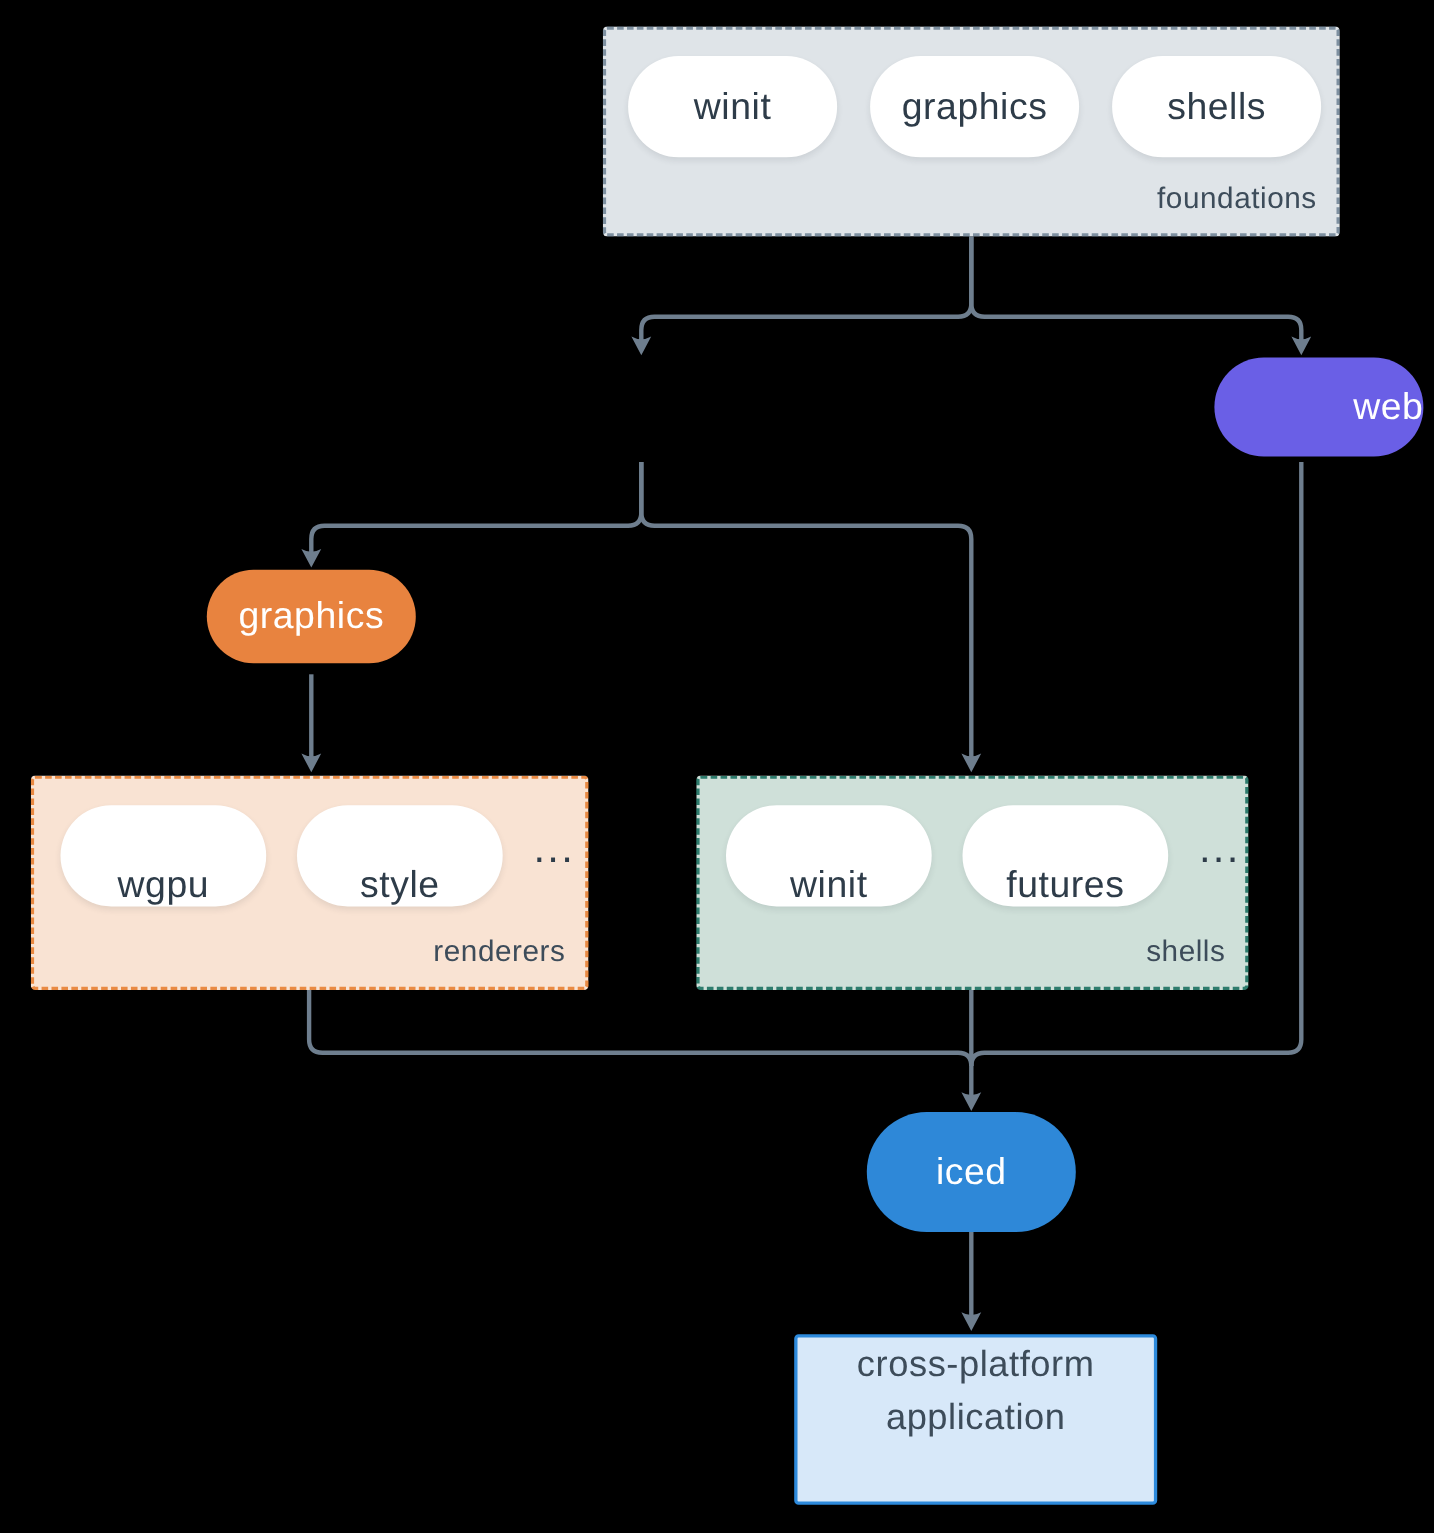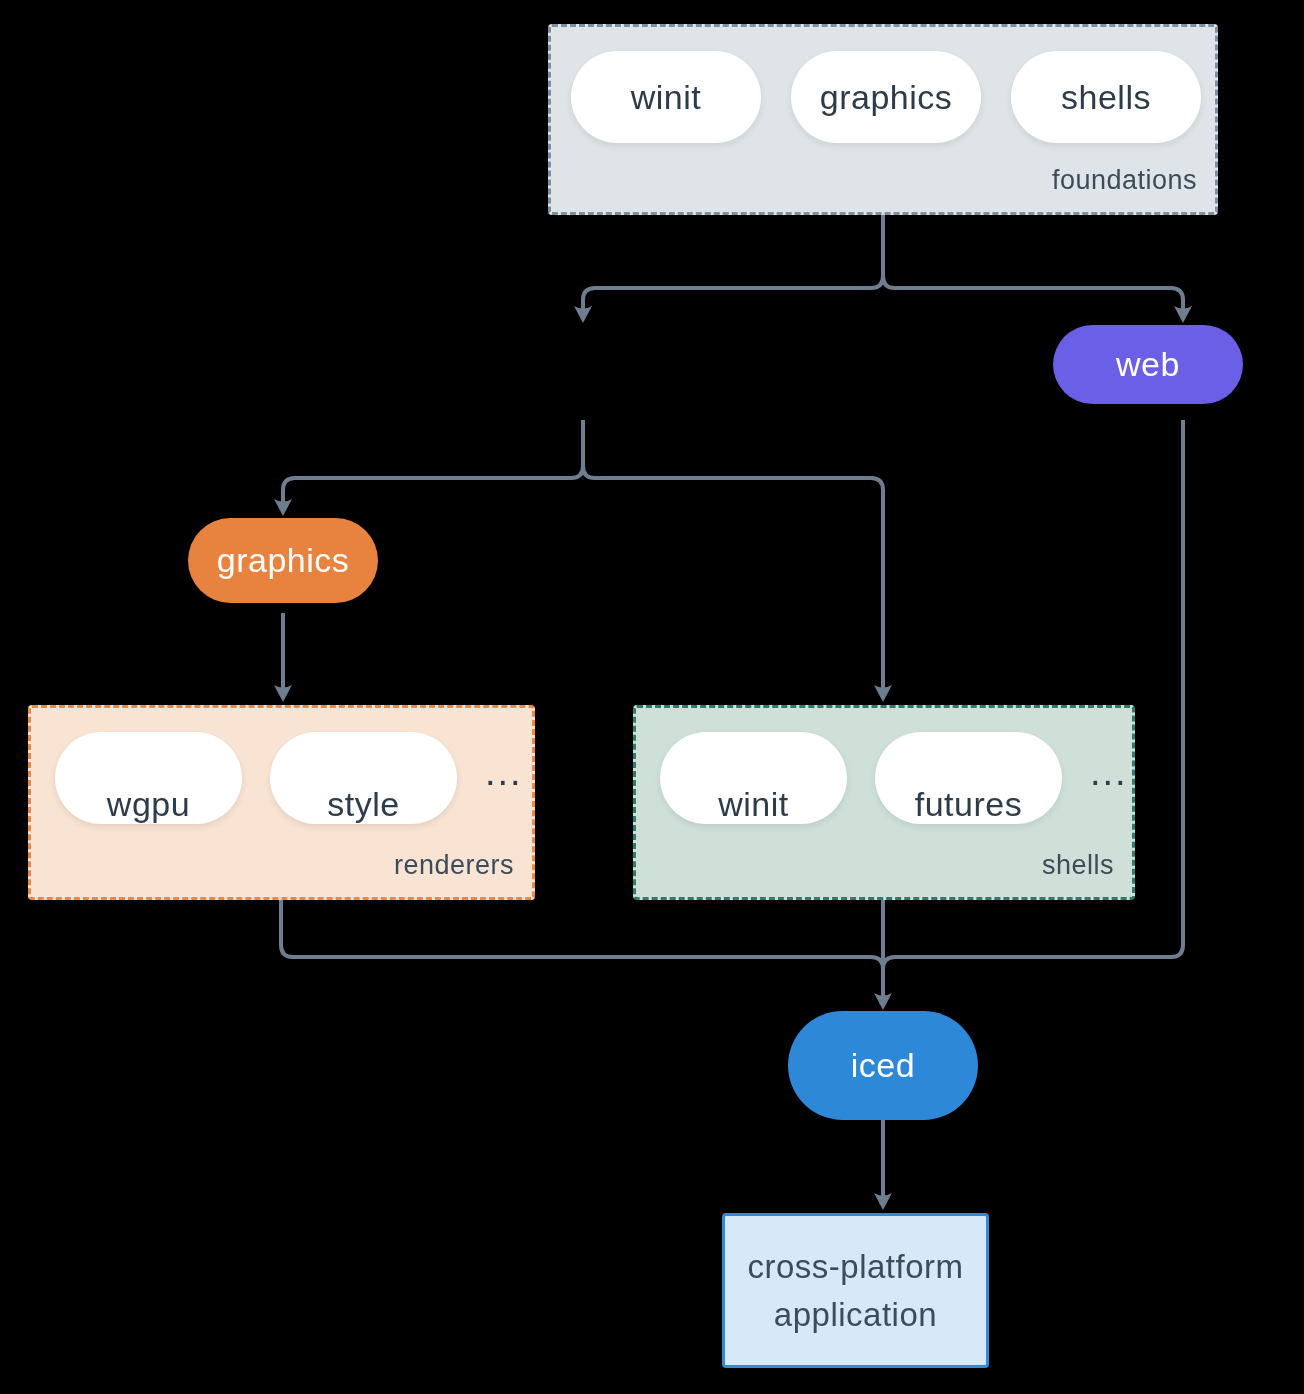--- a/index.html
+++ b/index.html
@@ -85,31 +85,31 @@
   }
   .node {
     position: absolute;
     display: flex; align-items: center; justify-content: center;
     border-radius: 999px;
     color: #ffffff;
     font-size: 34px;
     letter-spacing: 0.5px;
   }
   .node-native  { left: 488px;  top: 325px;  width: 190px; height: 95px; background: var(--purple); }
-  .node-web     { left: 1053px; top: 325px;  width: 190px; height: 79px; background: var(--purple); }
+  .node-web     { left: 1104px; top: 325px;  width: 190px; height: 90px; background: var(--purple); justify-content: flex-end; }
   .node-graphics{ left: 188px;  top: 518px;  width: 190px; height: 85px; background: var(--orange); }
   .node-iced    { left: 788px;  top: 1011px; width: 190px; height: 109px; background: var(--blue); }
   .node-app {
     position: absolute;
-    left: 722px; top: 1213px; width: 267px; height: 155px;
+    left: 722px; top: 1213px; width: 330px; height: 155px;
     box-sizing: border-box;
     background: var(--lightblue-bg);
     border: 3px solid var(--lightblue-border);
     border-radius: 4px;
-    display: flex; flex-direction: column; align-items: center; justify-content: center;
+    display: flex; flex-direction: column; align-items: center; 
     color: var(--label-text);
     font-size: 33px;
     line-height: 1.45;
     letter-spacing: 0.5px;
   }
 </style>
 </head>
 <body>
 
 <div class="stage">

